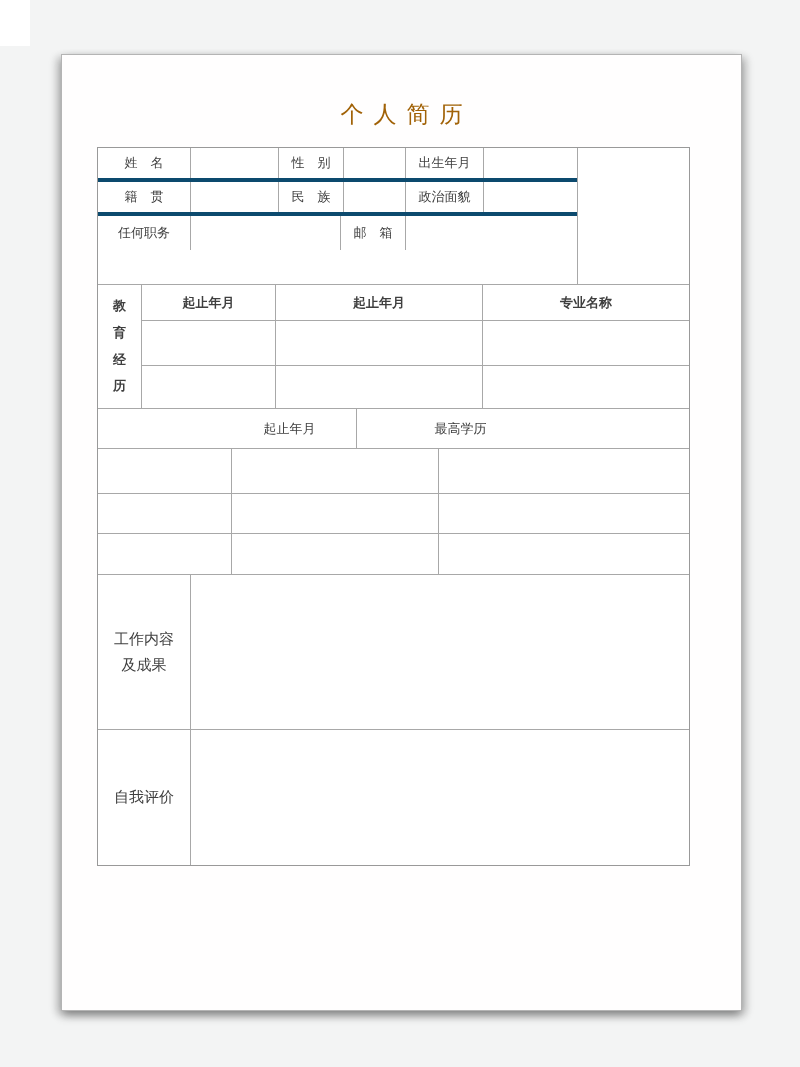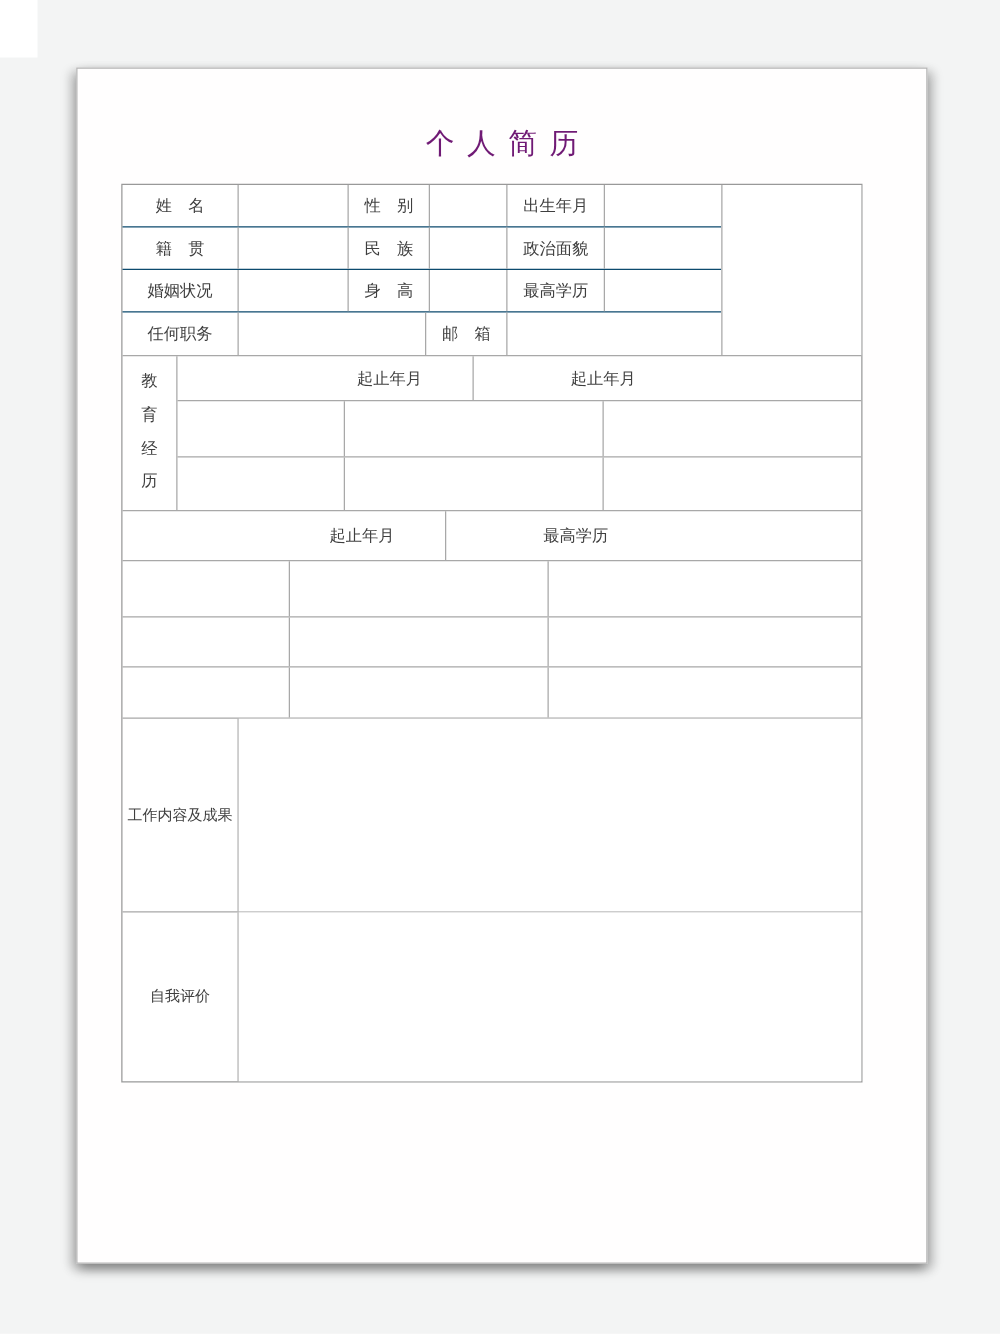--- a/index.html
+++ b/index.html
@@ -19,49 +19,49 @@
     position:absolute; left:61px; top:54px; width:681px; height:957px;
     background:#fffefe;
     border:1px solid #b4b4b4;
     box-shadow: 0 5px 9px rgba(0,0,0,0.30), -5px 3px 8px rgba(0,0,0,0.14), 5px 3px 8px rgba(0,0,0,0.14);
   }
   .title {
     position:absolute; top:44px; left:0; width:100%;
     text-align:center;
     font-size:23px; font-weight:500;
     letter-spacing:10px; text-indent:10px;
-    color:#701a75;
+    color:#a16207;
   }
   .rtable {
     position:absolute; left:35px; top:92px; width:593px;
     border:1px solid #999999;
     background:#fff;
   }
   .sec { border-bottom:1px solid #a8a8a8; position:relative; display:flex; }
   .sec:last-child { border-bottom:none; }
   .cell {
     border-right:1px solid #a8a8a8;
     display:flex; align-items:center; justify-content:center;
     font-size:13px; color:#3f3f3f;
   }
   .cell:last-child { border-right:none; }
   .flex1 { flex:1; }
   
   .sec-a { display:block; height:137px; }
   .a-rows { margin-right:112px; }
-  .a-row { display:flex; height:34px; border-bottom:1px solid #0c4a6e; }
+  .a-row { display:flex; height:34px; border-bottom:4px solid #0c4a6e; }
   .a-row:last-child { border-bottom:none; }
   .w93 { width:93px; } .w88 { width:88px; } .w65 { width:65px; }
   .w62 { width:62px; } .w78 { width:78px; } .w150 { width:150px; }
   .photo {
     position:absolute; top:0; right:0; width:112px; height:136px;
     border-left:1px solid #a8a8a8; background:#fff;
   }
   
-  .sec-b { height:124px; }
+  .sec-b { height:124px;font-weight:bold; }
   .sec-c { height:166px; }
   .vcell {
     width:44px; border-right:1px solid #a8a8a8;
     display:flex; align-items:center; justify-content:center;
   }
   .vtext {
     width:15px; text-align:center; word-break:break-all;
     font-size:13px; line-height:2.05; color:#3f3f3f;
   }
   .sec-body { flex:1; display:flex; flex-direction:column; }
@@ -69,22 +69,22 @@
   .t-row:last-child { border-bottom:none; }
   .h36 { height:36px; } .h40 { height:40px; } .h45 { height:45px; }
   .h42 { height:42px; } .h40b { height:40px; }
   .w134 { width:134px; } .w207 { width:207px; }
   
   .sec-d { height:155px; }
   .sec-e { height:98px; }
   .sec-f { height:135px;text-align:right; }
   .blabel {
     width:93px; border-right:1px solid #a8a8a8;
-    display:flex; flex-direction:row; align-items:center; justify-content:center;
-    font-size:12px; line-height:1.75; color:#3f3f3f;
+    display:flex; flex-direction:column; align-items:center; justify-content:center;
+    font-size:15px; line-height:1.75; color:#3f3f3f;
   }
   .content { flex:1; background:#fff; }
 </style>
 </head>
 <body>
 
 <div class="corner-patch"></div>
 
 <div class="paper">
 
@@ -105,44 +105,37 @@
         </div>
         <div class="a-row">
           <div class="cell w93">籍　贯</div>
           <div class="cell w88"></div>
           <div class="cell w65">民　族</div>
           <div class="cell w62"></div>
           <div class="cell w78">政治面貌</div>
           <div class="cell flex1"></div>
         </div>
         <div class="a-row">
-          <div class="cell w93">婚姻状况</div>
-          <div class="cell w88"></div>
-          <div class="cell w65">身　高</div>
-          <div class="cell w62"></div>
-          <div class="cell w78">最高学历</div>
-          <div class="cell flex1"></div>
-        </div>
-        <div class="a-row">
           <div class="cell w93">任何职务</div>
           <div class="cell w150"></div>
           <div class="cell w65">邮　箱</div>
           <div class="cell flex1"></div>
         </div>
       </div>
     </div>
 
     <div class="sec sec-b">
       <div class="vcell">
         <span class="vtext">教育经历</span>
       </div>
       <div class="sec-body">
         <div class="t-row h36">
           <div class="cell w134">起止年月</div>
           <div class="cell w207">起止年月</div>
+          <div class="cell flex1">专业名称</div>
         </div>
         <div class="t-row h45">
           <div class="cell w134"></div>
           <div class="cell w207"></div>
           <div class="cell flex1"></div>
         </div>
         <div class="t-row h42">
           <div class="cell w134"></div>
           <div class="cell w207"></div>
           <div class="cell flex1"></div>

